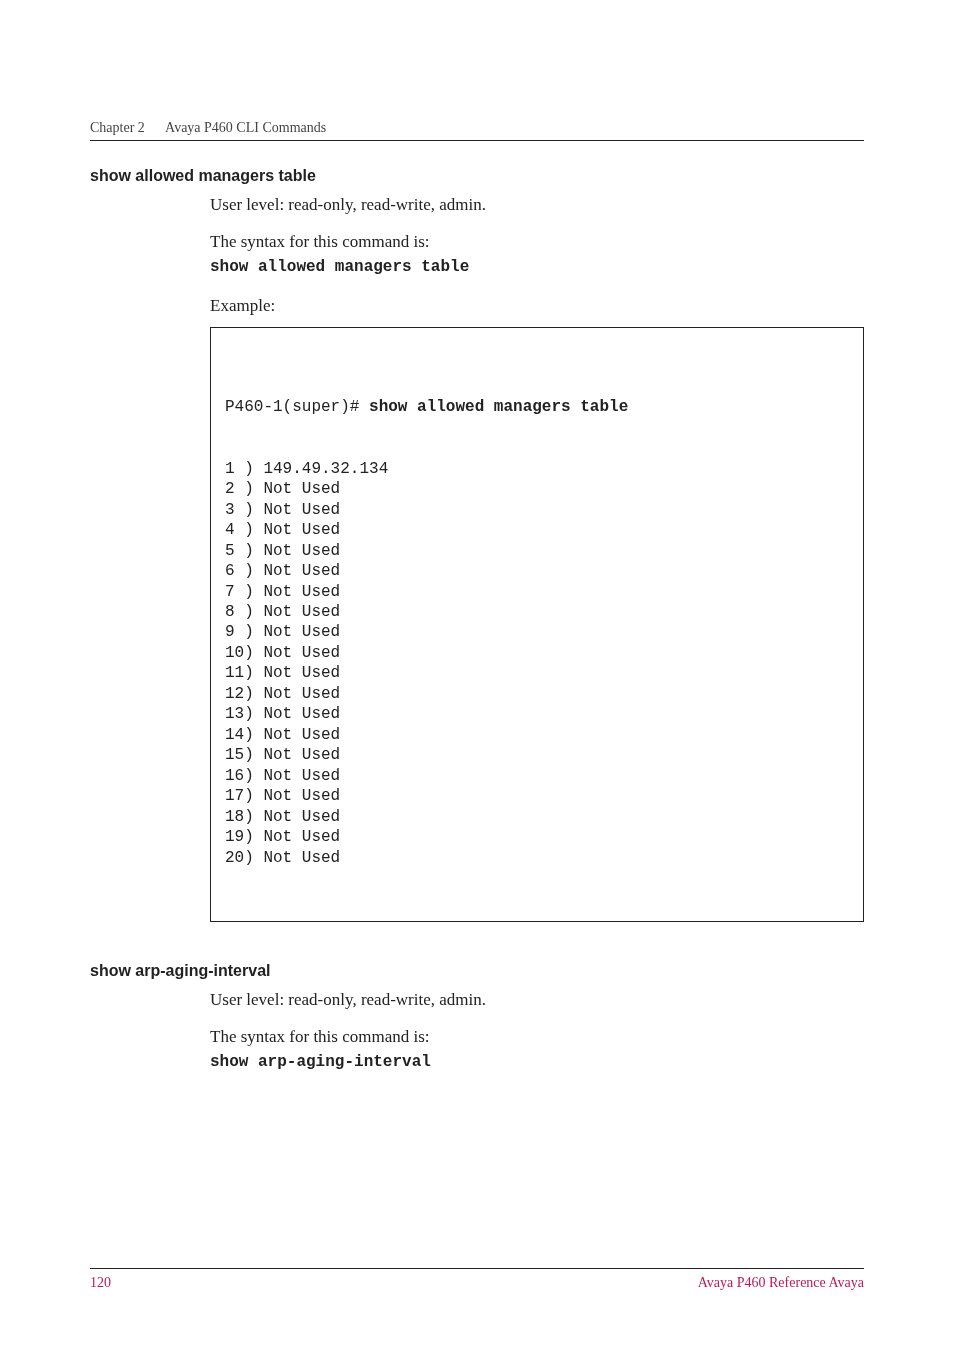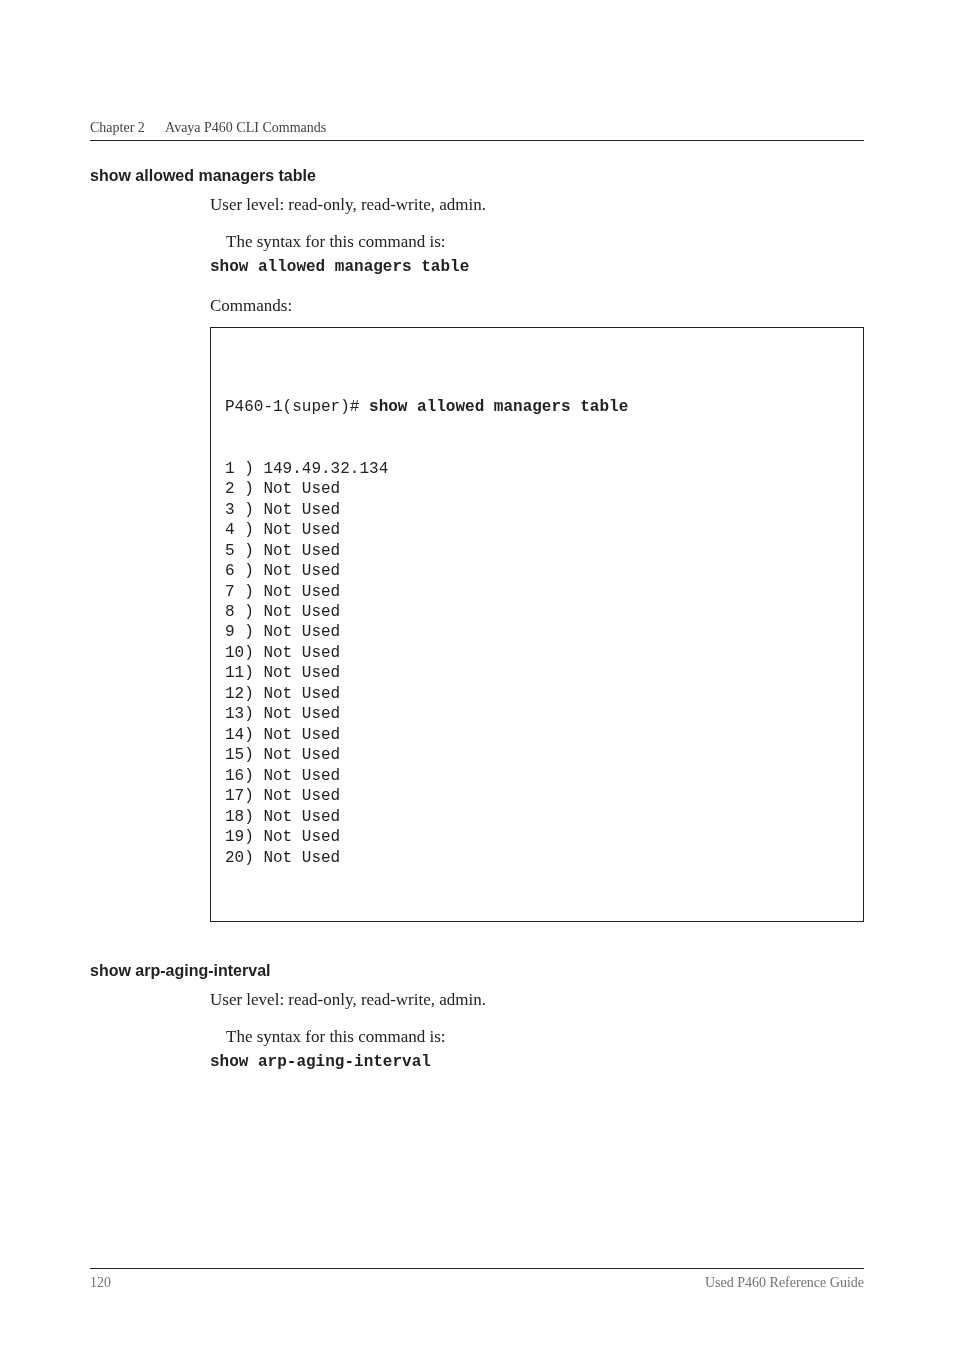--- a/index.html
+++ b/index.html
@@ -43,21 +43,21 @@
   .mono {
     font-family: "Courier New", Courier, monospace;
     font-size: 16px;
   }
   .bold-mono {
     font-family: "Courier New", Courier, monospace;
     font-weight: 700;
     font-size: 16px;
   }
   .code-label {
-    margin: 14px 0 4px 16px;
+    margin: 14px 0 4px 0;
   }
   .example-label {
     margin: 18px 0 10px 0;
   }
   .codebox {
     border: 1px solid #222222;
     padding: 28px 14px 12px 14px;
     font-family: "Courier New", Courier, monospace;
     font-size: 16px;
     line-height: 1.28;
@@ -81,21 +81,21 @@
   }
   .footer-rule {
     border: none;
     border-top: 1px solid #222;
     margin: 0 0 6px 0;
   }
   .footer-row {
     display: flex;
     justify-content: space-between;
     font-size: 14px;
-    color: #737373;
+    color: #be185d;
   }
 </style>
 </head>
 <body>
 
 <div class="page">
 
   <div class="running-head">
     <span>Chapter 2</span>
     &nbsp;&nbsp;&nbsp;&nbsp;
@@ -105,21 +105,21 @@
 
   <h2 class="sect-title">show allowed managers table</h2>
 
   <div class="indent">
     <p class="para italic">User level: read-only, read-write, admin.</p>
 
 
     <p class="para code-label">The syntax for this command is:</p>
     <p class="bold-mono" style="margin:0 0 6px 0;">show allowed managers table</p>
 
-    <p class="para example-label">Commands:</p>
+    <p class="para example-label">Example:</p>
 
     <div class="codebox">
       <div class="prompt-line"><span>P460-1(super)# </span><span class="cmd">show allowed managers table</span></div>
       <div class="rows" id="managers-rows">1 ) 149.49.32.134
 2 ) Not Used
 3 ) Not Used
 4 ) Not Used
 5 ) Not Used
 6 ) Not Used
 7 ) Not Used
@@ -146,17 +146,17 @@
 
 
     <p class="para code-label">The syntax for this command is:</p>
     <p class="bold-mono" style="margin:0;">show arp-aging-interval</p>
   </div>
 
   <div class="page-footer">
     <hr class="footer-rule">
     <div class="footer-row">
       <span>120</span>
-      <span>Used P460 Reference Guide</span>
+      <span>Avaya P460 Reference Avaya</span>
     </div>
   </div>
 
 </div>
 
 </body></html>

